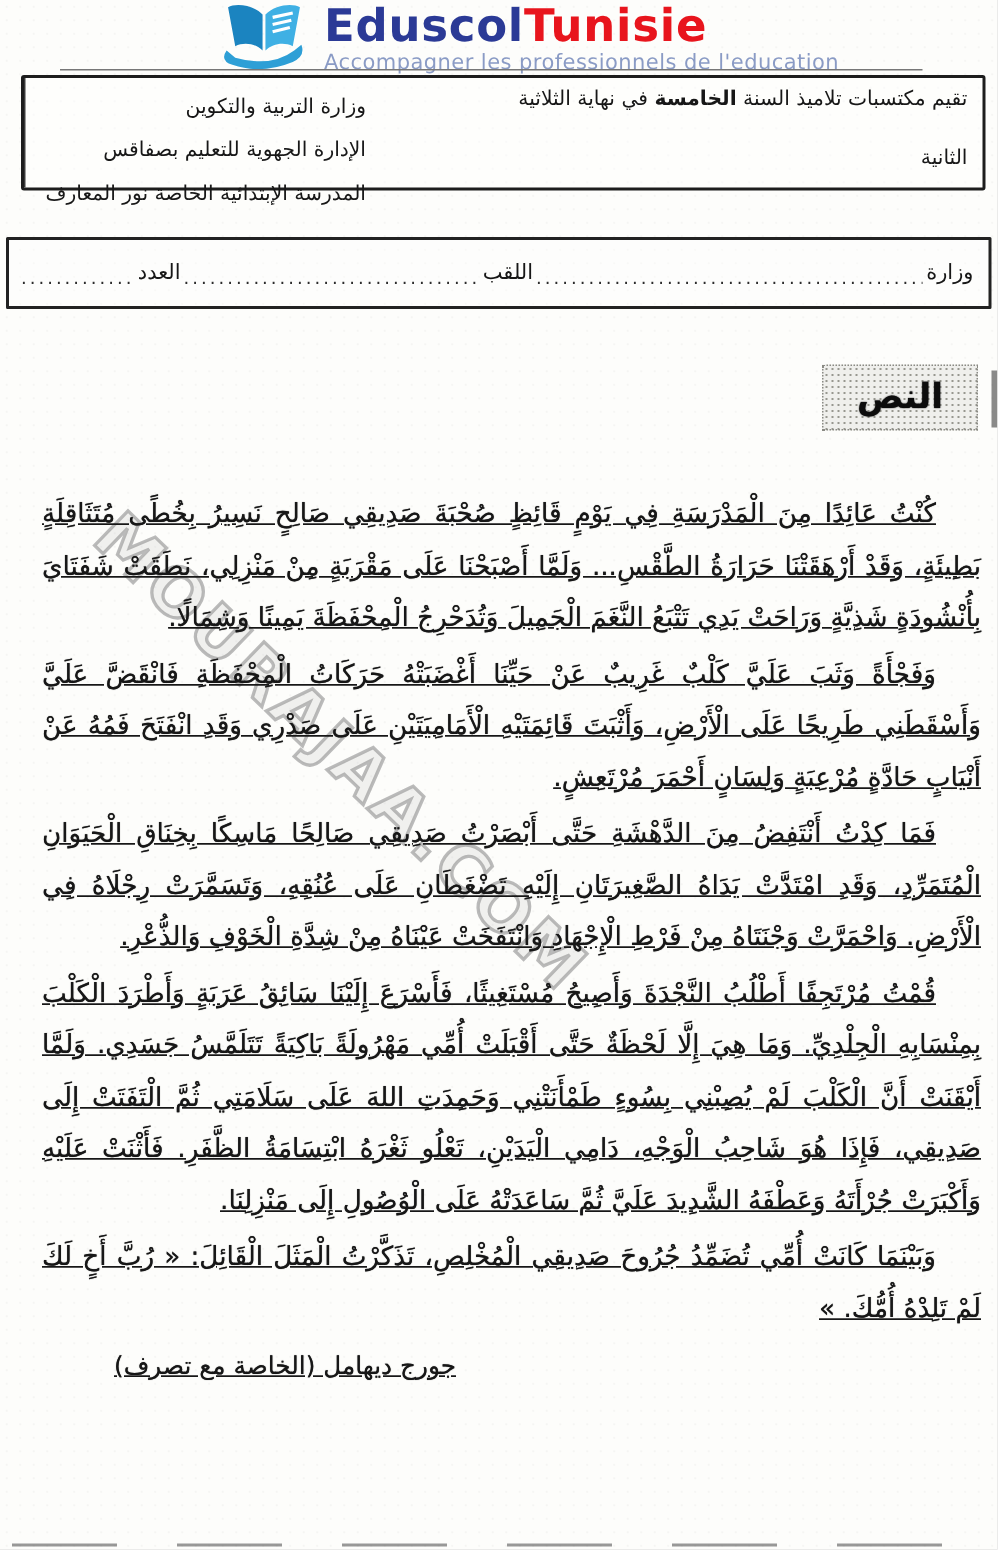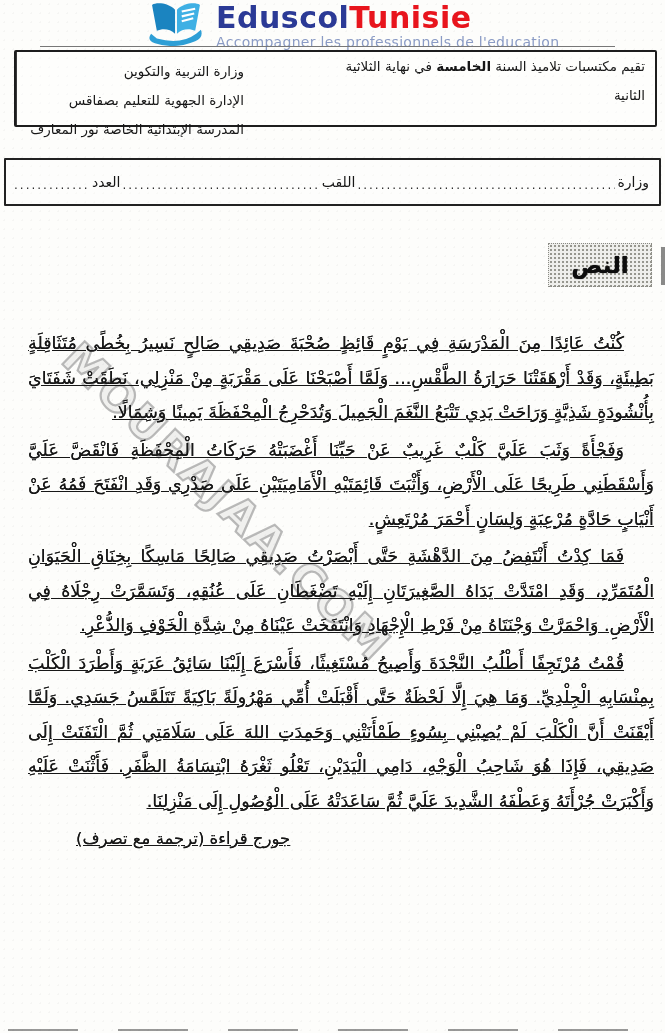--- a/index.html
+++ b/index.html
@@ -31,21 +31,21 @@
   .header-table::before {
     content:""; position:absolute; top:-6px; left:24px; right:40px;
     border-top:1px solid #777;
   }
   .cell-admin {
     width:240px; border-left:1px solid #3a3a3a;
     padding:5px 12px 4px 6px; direction:rtl; text-align:right;
     font-size:13.5px; line-height:2.15;
   }
   .cell-exam {
-    flex:1; padding:6px 10px 22px 14px; direction:rtl; text-align:right;
+    flex:1; padding:6px 10px 12px 14px; direction:rtl; text-align:right;
     font-size:13.5px; display:flex; flex-direction:column; justify-content:space-between;
   }
   .bold-word { font-weight:bold; }
 
   
   .identity-box {
     position:absolute; top:158px; left:4px; width:657px; height:48px;
     border:2px solid #222; border-radius:1px;
     display:flex; direction:rtl; align-items:center;
     padding:0 8px; font-size:14px; background:rgba(255,255,255,0.3);
@@ -152,17 +152,18 @@
 
   <div class="section-label-box">النص</div>
   <div class="scan-smudge"></div>
 
 
   <article class="article">
     <p>كُنْتُ عَائِدًا مِنَ الْمَدْرَسَةِ فِي يَوْمٍ قَائِظٍ صُحْبَةَ صَدِيقِي صَالِحٍ نَسِيرُ بِخُطًى مُتَثَاقِلَةٍ بَطِيئَةٍ، وَقَدْ أَرْهَقَتْنَا حَرَارَةُ الطَّقْسِ... وَلَمَّا أَصْبَحْنَا عَلَى مَقْرَبَةٍ مِنْ مَنْزِلِي، نَطَقَتْ شَفَتَايَ بِأُنْشُودَةٍ شَذِيَّةٍ وَرَاحَتْ يَدِي تَتْبَعُ النَّغَمَ الْجَمِيلَ وَتُدَحْرِجُ الْمِحْفَظَةَ يَمِينًا وَشِمَالًا.</p>
     <p>وَفَجْأَةً وَثَبَ عَلَيَّ كَلْبٌ غَرِيبٌ عَنْ حَيِّنَا أَغْضَبَتْهُ حَرَكَاتُ الْمِحْفَظَةِ فَانْقَضَّ عَلَيَّ وَأَسْقَطَنِي طَرِيحًا عَلَى الْأَرْضِ، وَأَثْبَتَ قَائِمَتَيْهِ الْأَمَامِيَتَيْنِ عَلَى صَدْرِي وَقَدِ انْفَتَحَ فَمُهُ عَنْ أَنْيَابٍ حَادَّةٍ مُرْعِبَةٍ وَلِسَانٍ أَحْمَرَ مُرْتَعِشٍ.</p>
     <p>فَمَا كِدْتُ أَنْتَفِضُ مِنَ الدَّهْشَةِ حَتَّى أَبْصَرْتُ صَدِيقِي صَالِحًا مَاسِكًا بِخِنَاقِ الْحَيَوَانِ الْمُتَمَرِّدِ، وَقَدِ امْتَدَّتْ يَدَاهُ الصَّغِيرَتَانِ إِلَيْهِ تَضْغَطَانِ عَلَى عُنُقِهِ، وَتَسَمَّرَتْ رِجْلَاهُ فِي الْأَرْضِ. وَاحْمَرَّتْ وَجْنَتَاهُ مِنْ فَرْطِ الْإِجْهَادِ وَانْتَفَخَتْ عَيْنَاهُ مِنْ شِدَّةِ الْخَوْفِ وَالذُّعْرِ.</p>
     <p>قُمْتُ مُرْتَجِفًا أَطْلُبُ النَّجْدَةَ وَأَصِيحُ مُسْتَغِيثًا، فَأَسْرَعَ إِلَيْنَا سَائِقُ عَرَبَةٍ وَأَطْرَدَ الْكَلْبَ بِمِنْسَابِهِ الْجِلْدِيِّ. وَمَا هِيَ إِلَّا لَحْظَةٌ حَتَّى أَقْبَلَتْ أُمِّي مَهْرُولَةً بَاكِيَةً تَتَلَمَّسُ جَسَدِي. وَلَمَّا أَيْقَنَتْ أَنَّ الْكَلْبَ لَمْ يُصِبْنِي بِسُوءٍ طَمْأَنَتْنِي وَحَمِدَتِ اللهَ عَلَى سَلَامَتِي ثُمَّ الْتَفَتَتْ إِلَى صَدِيقِي، فَإِذَا هُوَ شَاحِبُ الْوَجْهِ، دَامِي الْيَدَيْنِ، تَعْلُو ثَغْرَهُ ابْتِسَامَةُ الظَّفَرِ. فَأَثْنَتْ عَلَيْهِ وَأَكْبَرَتْ جُرْأَتَهُ وَعَطْفَهُ الشَّدِيدَ عَلَيَّ ثُمَّ سَاعَدَتْهُ عَلَى الْوُصُولِ إِلَى مَنْزِلِنَا.</p>
-    <div class="attribution">جورج قراءة (ترجمة مع تصرف)</div>
+    <p>وَبَيْنَمَا كَانَتْ أُمِّي تُضَمِّدُ جُرُوحَ صَدِيقِي الْمُخْلِصِ، تَذَكَّرْتُ الْمَثَلَ الْقَائِلَ: « رُبَّ أَخٍ لَكَ لَمْ تَلِدْهُ أُمُّكَ. »</p>
+    <div class="attribution">جورج ديهامل (الخاصة مع تصرف)</div>
   </article>
 
   <div class="bottom-scan-line"></div>
 </div>
 
 </body></html>

